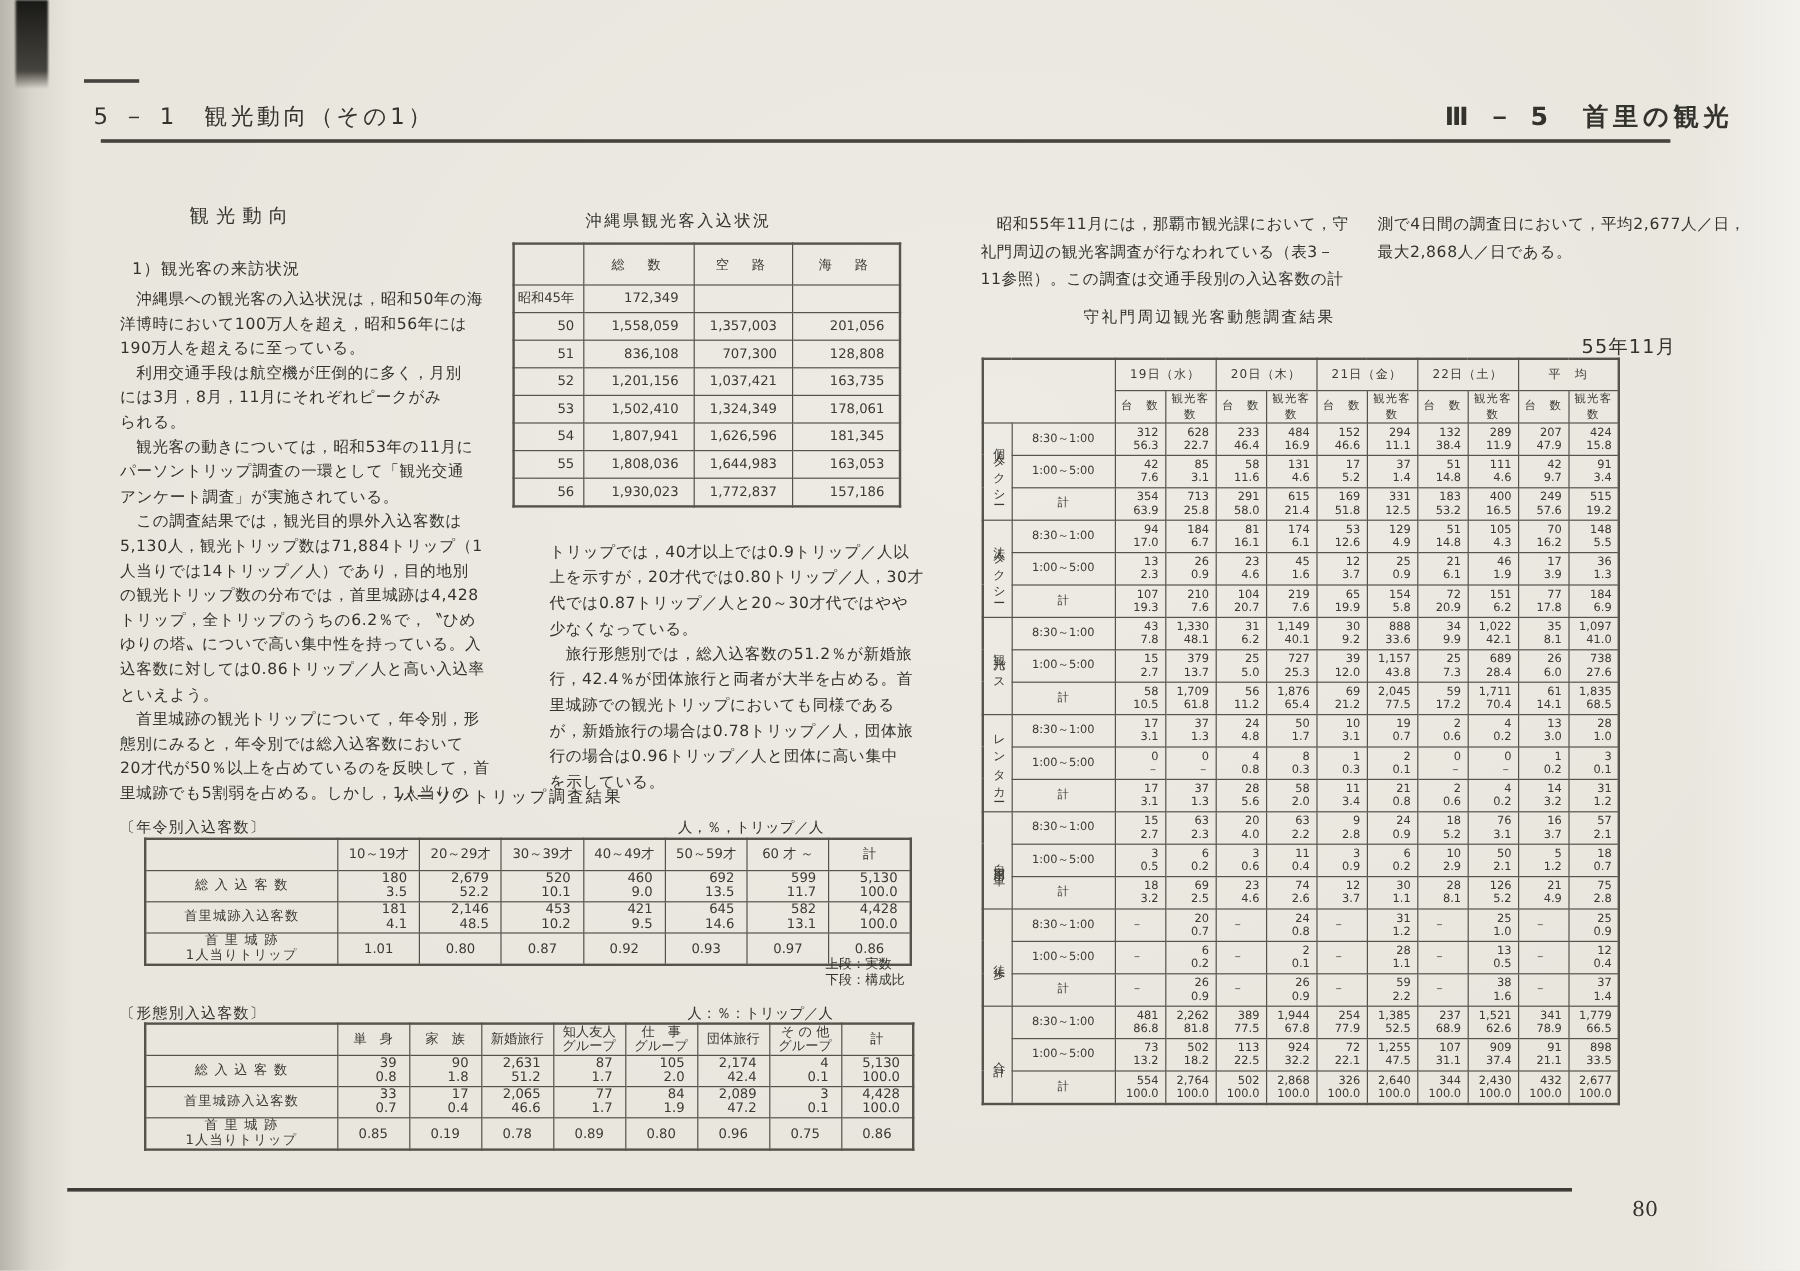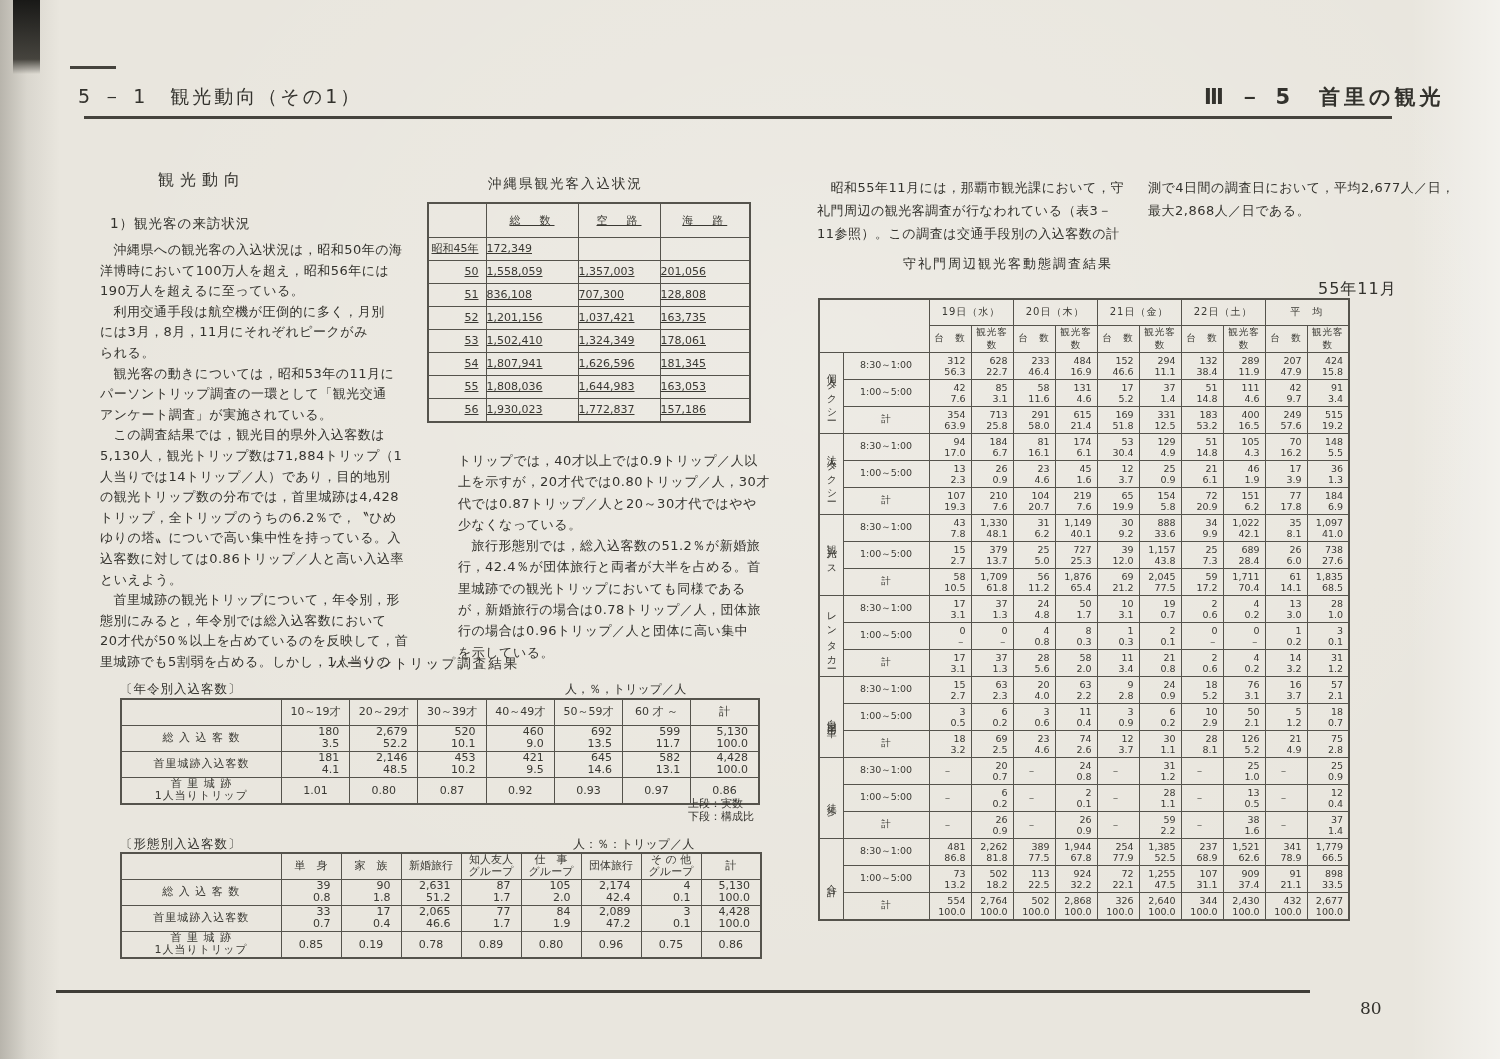--- a/index.html
+++ b/index.html
@@ -34,31 +34,31 @@
   .h-sub{left:110px;top:215px;font-size:13.5px;letter-spacing:1px;}
   .left-lines{left:100px;top:240px;font-size:13px;}
   .left-lines .tline{line-height:20.6px;}
   .tline{white-space:pre;letter-spacing:0.5px;}
   
   .pref-title{left:488px;top:175px;font-size:13.5px;letter-spacing:2px;}
   .pref-wrap{left:427px;top:202px;}
   table{border-collapse:collapse;color:#3a3933;}
   .pref-table{width:322px;border:2px solid #55534c;font-size:11px;table-layout:fixed;}
   .pref-table th,.pref-table td{border:1px solid #55534c;font-weight:normal;padding:0;}
-  .pref-table tr{height:22px;text-decoration:underline;}
+  .pref-table tr{height:22px;}
   .pref-table tr[data-name="table-header-row"]{height:34px;}
   .pref-table th[data-name="column-header"]{letter-spacing:4px;}
   .pref-table th[data-name="year-cell"]{text-align:right;padding-right:7px;}
-  .pref-table td{padding-right:12px;}
+  .pref-table td{text-align:right;padding-right:12px;}
   
   .mid-lines{left:412px;top:450px;font-size:13px;margin-left:46px;}
   .mid-lines .tline{line-height:21.3px;}
   
   .pt-heading{left:331px;top:655px;font-size:13.5px;letter-spacing:2px;}
-  .cap{font-size:12.5px;letter-spacing:1px;margin-left:20px;}
+  .cap{font-size:12.5px;letter-spacing:1px;}
   .age-caption{left:100px;top:681px;}
   .age-unit{left:565px;top:681px;font-size:12px;}
   .age-wrap{left:120px;top:698px;}
   .legend{left:688px;top:797px;font-size:11px;line-height:13px;white-space:pre-line;text-align:left;}
   .form-caption{left:100px;top:836px;}
   .form-unit{left:573px;top:836px;font-size:12px;}
   .form-wrap{left:120px;top:852px;}
   .stat-table{border:2px solid #55534c;font-size:11px;table-layout:fixed;}
   .stat-table th,.stat-table td{border:1px solid #55534c;font-weight:normal;padding:0;white-space:pre-line;}
   .stat-table th{text-align:center;line-height:12px;}
@@ -582,21 +582,21 @@
             </td>
             <td data-name="data-cell">
               <div data-name="stacked-values" class="pair">
                 <div data-name="count-value">174</div>
                 <div data-name="percent-value">6.1</div>
               </div>
             </td>
             <td data-name="data-cell">
               <div data-name="stacked-values" class="pair">
                 <div data-name="count-value">53</div>
-                <div data-name="percent-value">30.4</div>
+                <div data-name="percent-value">12.6</div>
               </div>
             </td>
             <td data-name="data-cell">
               <div data-name="stacked-values" class="pair">
                 <div data-name="count-value">129</div>
                 <div data-name="percent-value">4.9</div>
               </div>
             </td>
             <td data-name="data-cell">
               <div data-name="stacked-values" class="pair">

